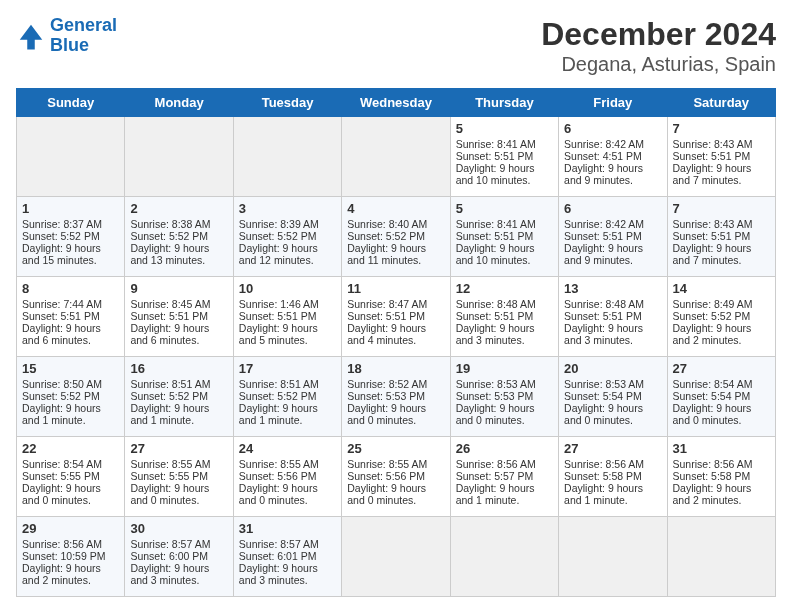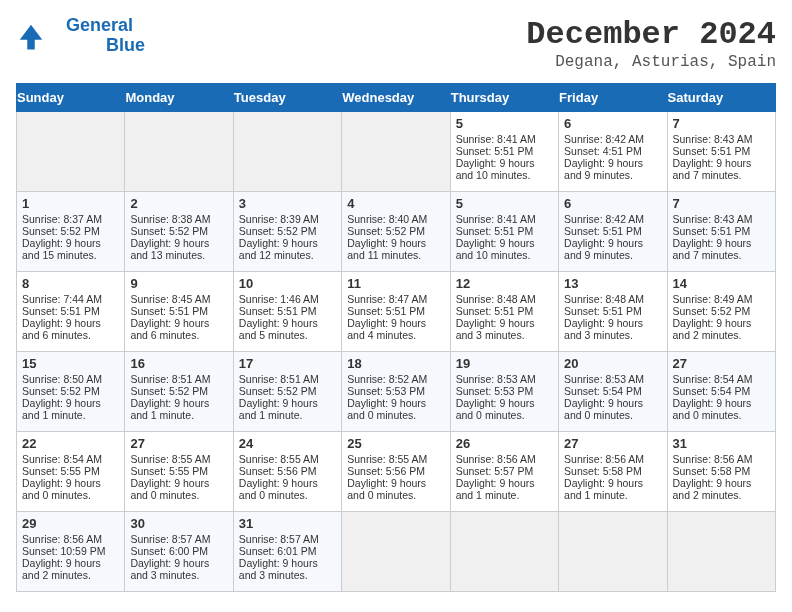--- a/index.html
+++ b/index.html
@@ -12,55 +12,55 @@
     }
     .header {
       display: flex;
       justify-content: space-between;
       align-items: flex-start;
       margin-bottom: 12px;
     }
     .logo {
       display: flex;
       align-items: center;
-      gap: 20px;
+      gap: 4px;
     }
     .logo-text {
       font-size: 18px;
       font-weight: bold;
       color: #333;
       line-height: 1.1;
     }
     .logo-text span { color: #1a6bb5; }
     .logo-icon {
       width: 30px;
       height: 30px;
     }
-    .title-block { text-align: right; font-family: Liberation Mono, monospace; }
+    .title-block { text-align: right; }
     .month-title {
       font-size: 32px;
       font-weight: bold;
       color: #333;
     }
     .subtitle {
-      font-size: 16px;
+      font-size: 20px;
       color: #555;
     }
     table {
       width: 100%;
       border-collapse: collapse;
       table-layout: fixed;
     }
     th {
       background: #1a6bb5;
       color: #fff;
       font-size: 13px;
       font-weight: bold;
-      padding: 6px 0;
-      text-align: left;
+      padding: 6px 16px;
+      text-align: center;
       border: 1px solid #1a6bb5;
     }
     td {
       vertical-align: top;
       border: 1px solid #ccc;
       padding: 4px 5px;
       font-size: 10.5px;
       color: #333;
       height: 80px;
       background: #fff;
@@ -77,21 +77,21 @@
 </head>
 <body>
 
 <div class="header">
   <div class="logo">
     <svg class="logo-icon" viewBox="0 0 40 40">
       <polygon points="20,5 35,25 25,25 25,38 15,38 15,25 5,25" fill="#1a6bb5"></polygon>
     </svg>
     <div class="logo-text">
       <div><span>General</span></div>
-      <div><span style="color:#1a6bb5;margin-left:40px;">Blue</span></div>
+      <div><span style="color:#1a6bb5;">Blue</span></div>
     </div>
   </div>
   <div class="title-block">
     <div class="month-title">December 2024</div>
     <div class="subtitle">Degana, Asturias, Spain</div>
   </div>
 </div>
 
 <table>
   <thead>

